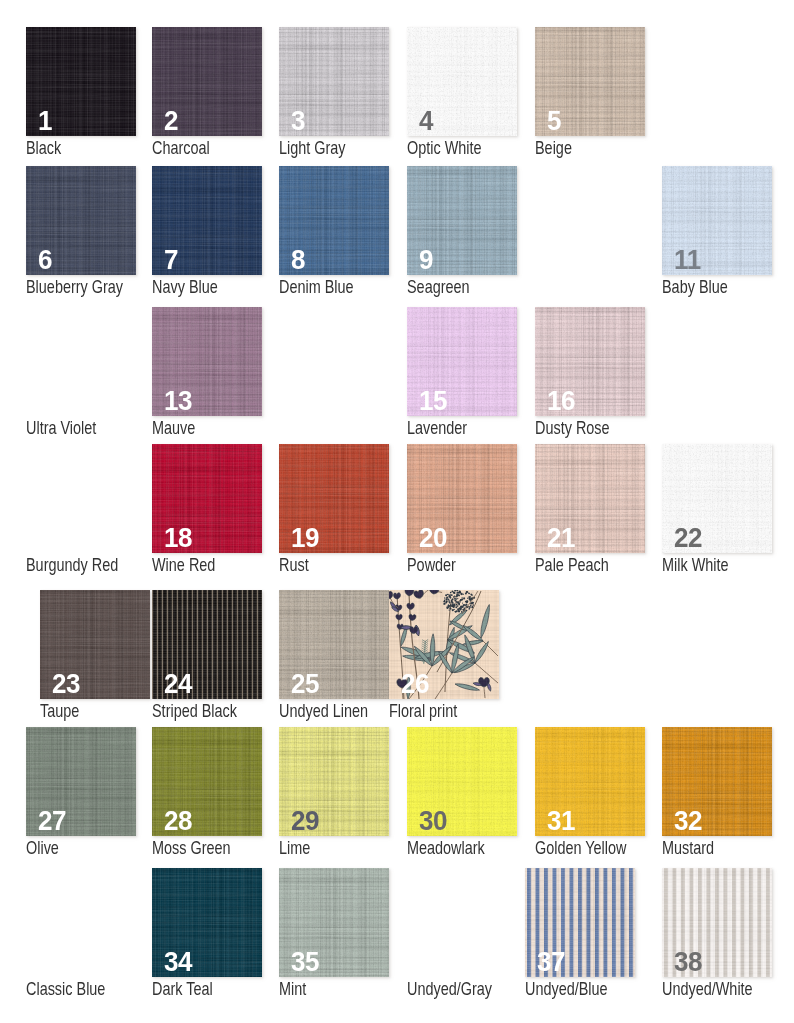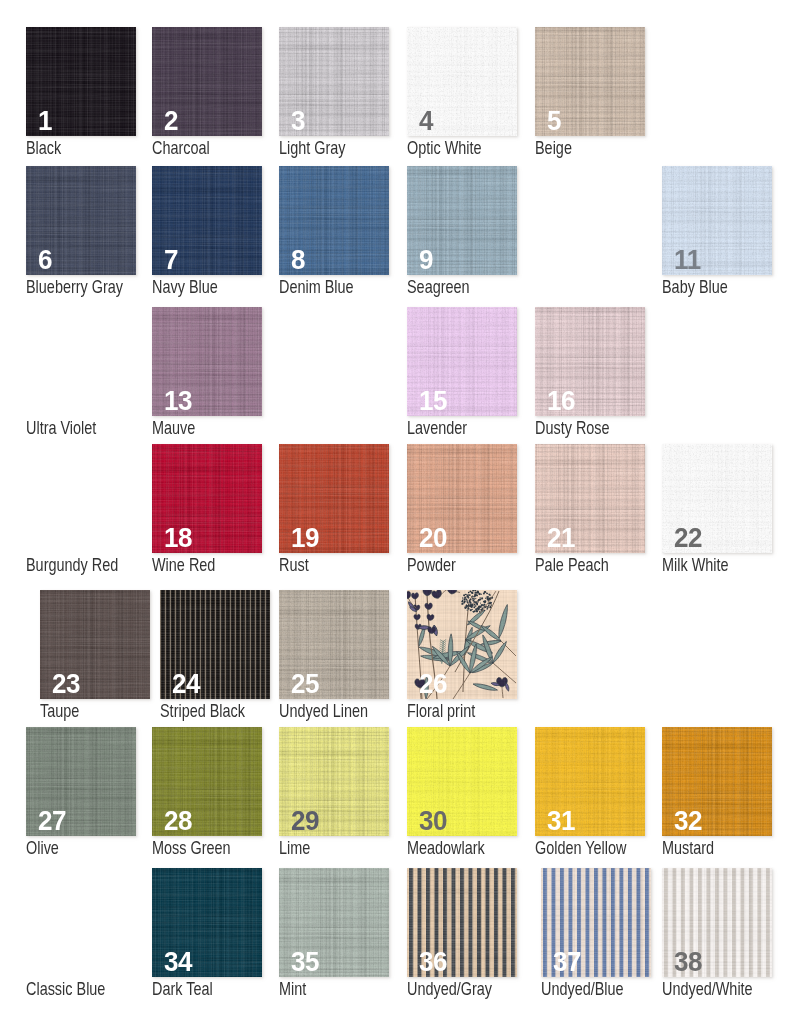--- a/index.html
+++ b/index.html
@@ -1190,21 +1190,21 @@
               <rect x="0" y="0" width="129" height="136" fill="url(#plin)" opacity="1.00"></rect>
               <rect x="0" y="0" width="129" height="136" filter="url(#fw1)" opacity="0.083"></rect>
               <rect x="0" y="0" width="129" height="136" filter="url(#fw1l)" opacity="0.083"></rect>
               <rect x="0" y="0" width="129" height="136" filter="url(#fw3)" opacity="0.16"></rect>
             </g>
           </svg>
      <div class="num" style="color:#ffffff">23</div>
     </div>
     <div class="label">Taupe</div>
    </div>
-   <div class="cell" style="left:160px">
+   <div class="cell" style="left:152px">
     <div class="swatch">
      <div class="swbase" style="background:#8d8070"></div>
      <svg class="tex" viewBox="0 0 110 109" preserveAspectRatio="none">
             <rect x="-2" y="-2" width="114" height="113" fill="url(#pstb)"></rect>
             <g transform="translate(-32 -16)">
               <rect x="0" y="0" width="142" height="125" fill="url(#plin)" opacity="0.62"></rect>
               <rect x="0" y="0" width="142" height="125" filter="url(#fw1)" opacity="0.051"></rect>
               <rect x="0" y="0" width="142" height="125" filter="url(#fw1l)" opacity="0.051"></rect>
             </g>
           </svg>
@@ -1220,21 +1220,21 @@
               <rect x="0" y="0" width="115" height="114" fill="url(#plin)" opacity="1.00"></rect>
               <rect x="0" y="0" width="115" height="114" filter="url(#fw1)" opacity="0.083"></rect>
               <rect x="0" y="0" width="115" height="114" filter="url(#fw1l)" opacity="0.083"></rect>
               <rect x="0" y="0" width="115" height="114" filter="url(#fw3)" opacity="0.22"></rect>
             </g>
           </svg>
      <div class="num" style="color:#ffffff">25</div>
     </div>
     <div class="label">Undyed Linen</div>
    </div>
-   <div class="cell" style="left:407px">
+   <div class="cell" style="left:389px">
     <div class="swatch">
      <div class="swbase" style="background:#ffe6cd"></div>
      <svg class="tex" viewBox="0 0 110 109" preserveAspectRatio="none">
             <path d="M15,109 C14,92 13,76 11.5,58 C10.4,42 9.3,24 8.2,8" fill="none" stroke="#7a6654" stroke-width="1.05"></path>
 <g transform="translate(8.3,8.5) rotate(-5) scale(0.90)">
               <path d="M0,0.6 C-2.0,0.2 -3.6,-1.2 -3.9,-3.2 C-4.2,-5.0 -3.2,-6.4 -1.9,-6.2 C-1.0,-6.1 -0.4,-5.4 0,-4.4 C0.4,-5.4 1.0,-6.1 1.9,-6.2 C3.2,-6.4 4.2,-5.0 3.9,-3.2 C3.6,-1.2 2.0,0.2 0,0.6 Z" fill="#2e2846" stroke="#2b3640" stroke-width="0.5" stroke-linejoin="round"></path>
             </g>
 <g transform="translate(9.4,20.0) rotate(5) scale(0.82)">
               <path d="M0,0.6 C-2.0,0.2 -3.6,-1.2 -3.9,-3.2 C-4.2,-5.0 -3.2,-6.4 -1.9,-6.2 C-1.0,-6.1 -0.4,-5.4 0,-4.4 C0.4,-5.4 1.0,-6.1 1.9,-6.2 C3.2,-6.4 4.2,-5.0 3.9,-3.2 C3.6,-1.2 2.0,0.2 0,0.6 Z" fill="#2e2846" stroke="#2b3640" stroke-width="0.5" stroke-linejoin="round"></path>
             </g>
@@ -1647,35 +1647,23 @@
               <rect x="0" y="0" width="125" height="124" filter="url(#fw1)" opacity="0.083"></rect>
               <rect x="0" y="0" width="125" height="124" filter="url(#fw1l)" opacity="0.083"></rect>
               <rect x="0" y="0" width="125" height="124" filter="url(#fw3)" opacity="0.16"></rect>
             </g>
           </svg>
      <div class="num" style="color:#ffffff">35</div>
     </div>
     <div class="label">Mint</div>
    </div>
    <div class="cell" style="left:407px">
-    <div class="swatch">
-     <div class="swbase" style="background:#f2d5b4"></div>
-     <svg class="tex" viewBox="0 0 110 109" preserveAspectRatio="none">
-            <rect x="-2" y="-2" width="114" height="113" fill="url(#pstg)"></rect>
-            <g transform="translate(-28 -4)">
-              <rect x="0" y="0" width="138" height="113" fill="url(#plin)" opacity="0.62"></rect>
-              <rect x="0" y="0" width="138" height="113" filter="url(#fw1)" opacity="0.051"></rect>
-              <rect x="0" y="0" width="138" height="113" filter="url(#fw1l)" opacity="0.051"></rect>
-            </g>
-          </svg>
-     <div class="num" style="color:#ffffff">36</div>
-    </div>
     <div class="label">Undyed/Gray</div>
    </div>
-   <div class="cell" style="left:541px">
+   <div class="cell" style="left:525px">
     <div class="swatch">
      <div class="swbase" style="background:#f9eade"></div>
      <svg class="tex" viewBox="0 0 110 109" preserveAspectRatio="none">
             <rect x="-2" y="-2" width="114" height="113" fill="url(#pstbl)"></rect>
             <g transform="translate(-1 -33)">
               <rect x="0" y="0" width="111" height="142" fill="url(#plin)" opacity="0.54"></rect>
               <rect x="0" y="0" width="111" height="142" filter="url(#fw1)" opacity="0.045"></rect>
               <rect x="0" y="0" width="111" height="142" filter="url(#fw1l)" opacity="0.045"></rect>
             </g>
           </svg>

